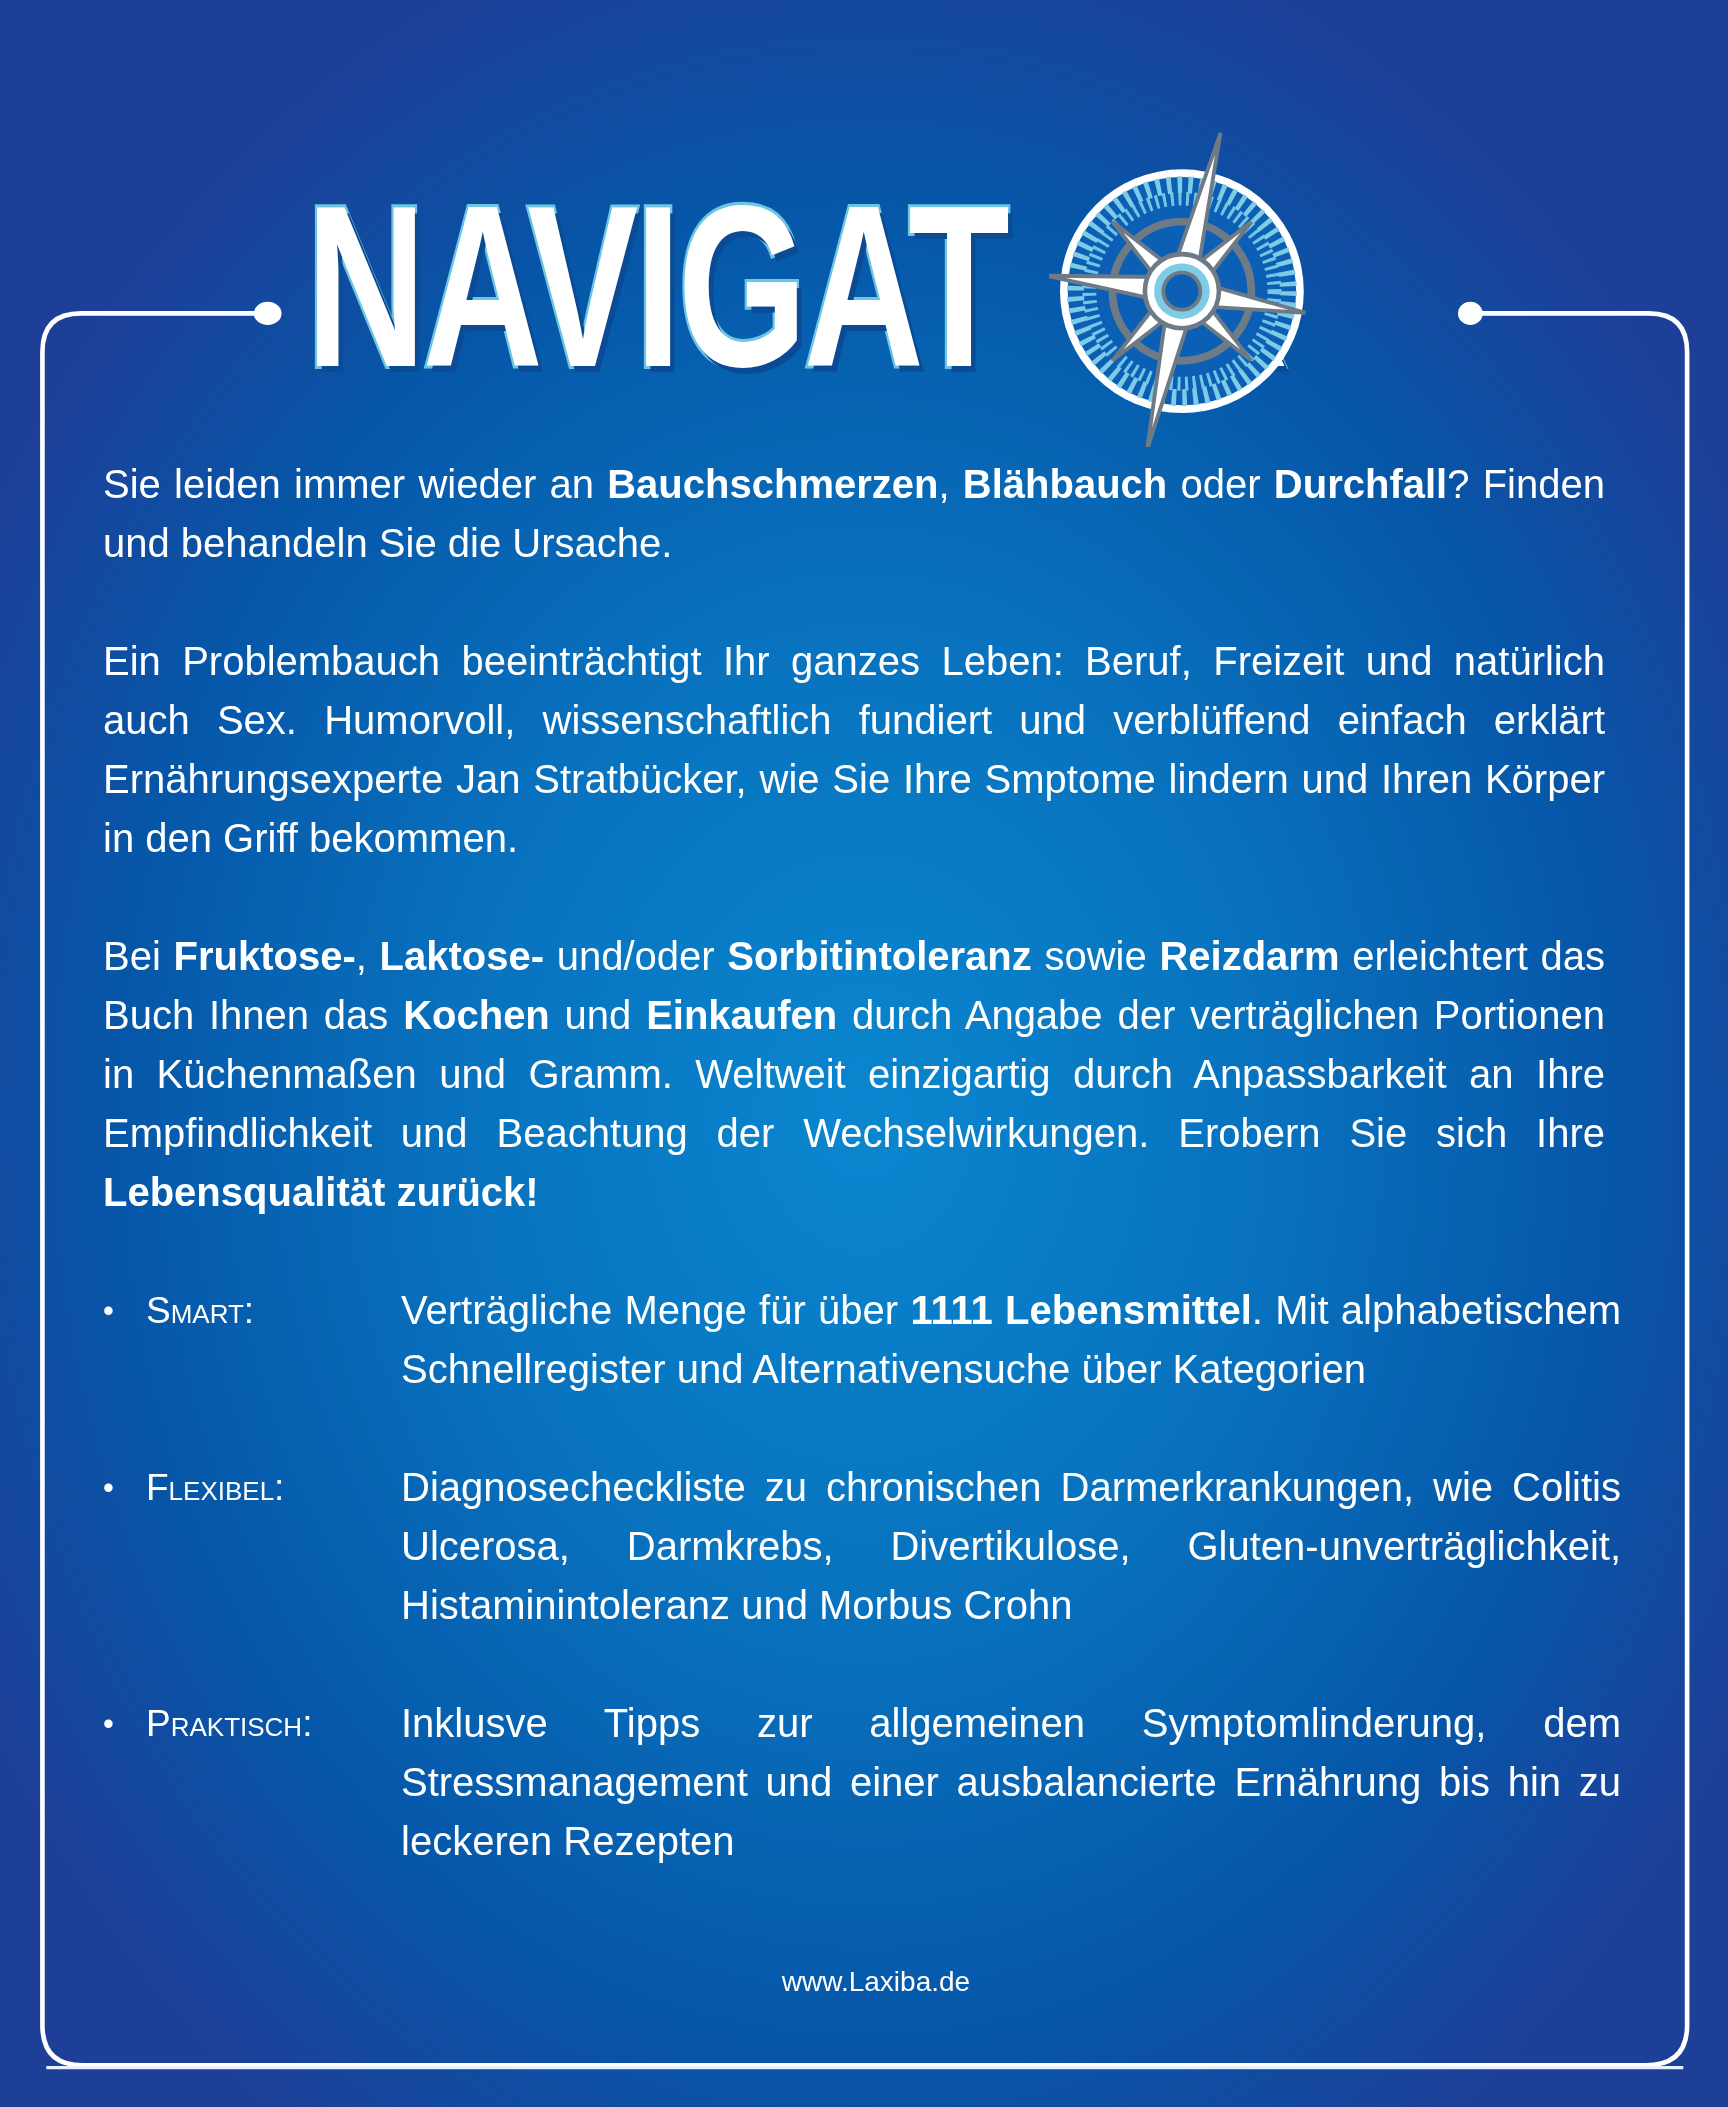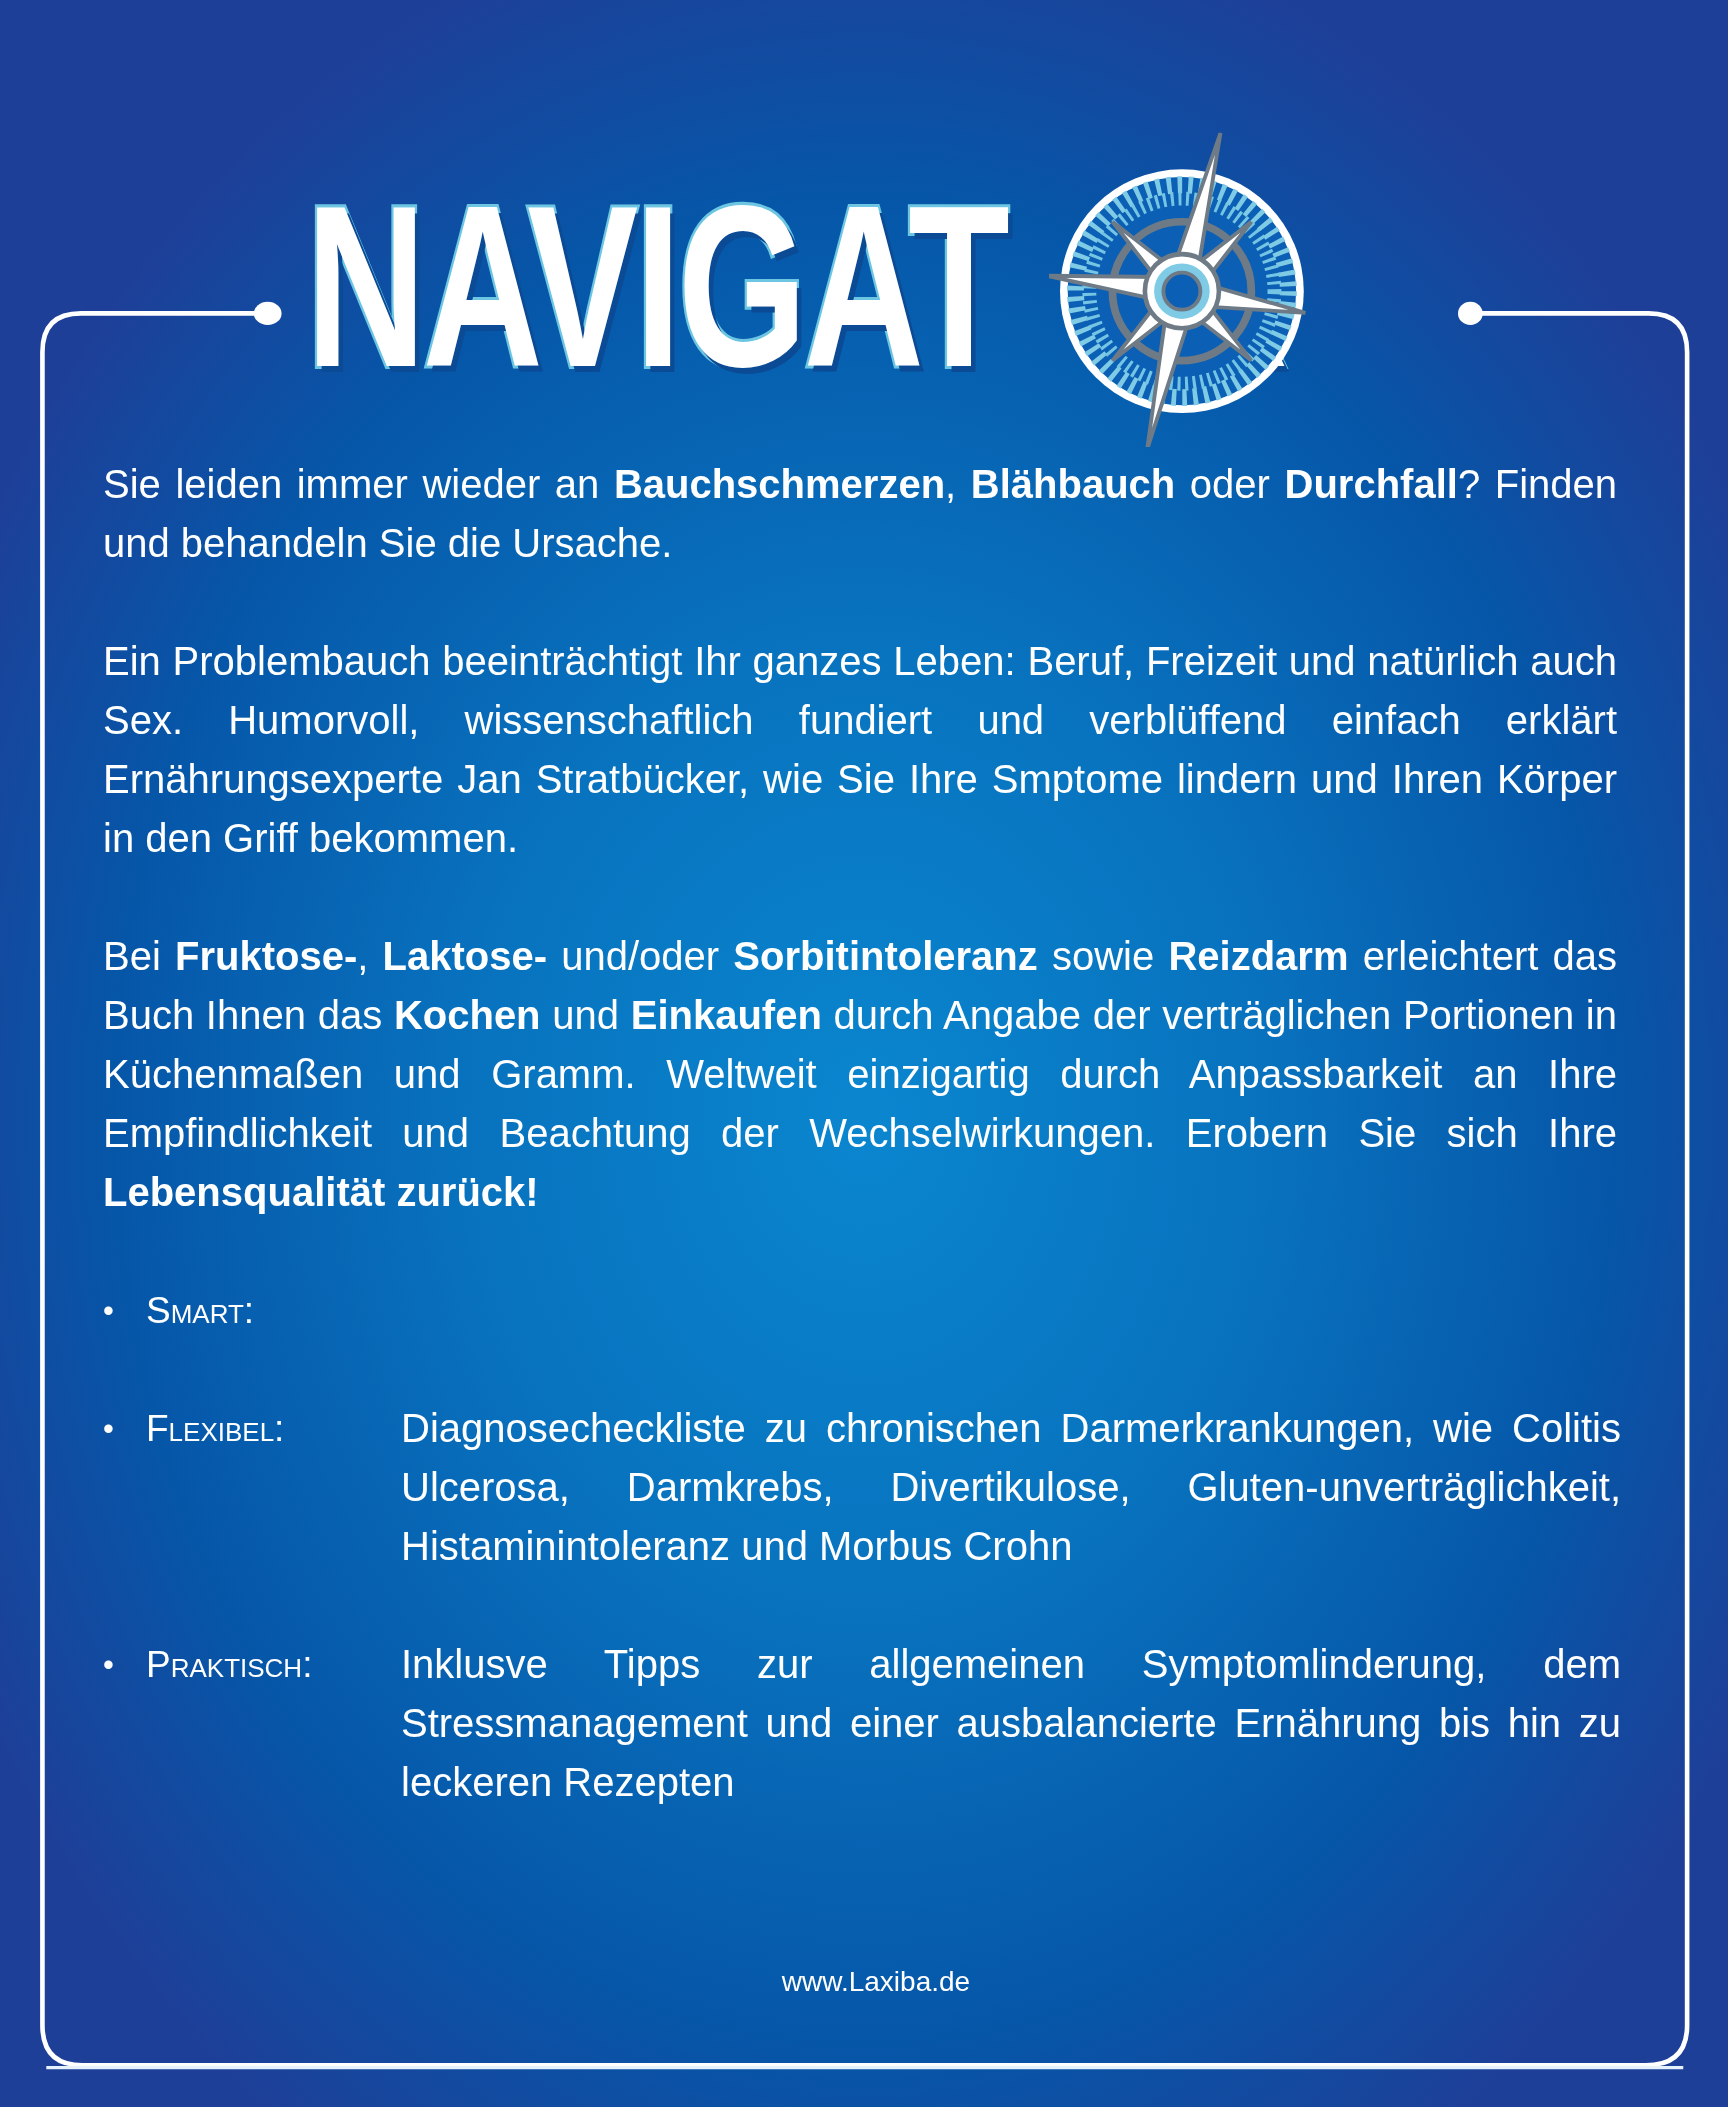--- a/index.html
+++ b/index.html
@@ -35,21 +35,21 @@
     .compass { position: absolute; left: 1049px; top: 123px; width: 309px; height: 324px; }
 
     
     .frame-svg { position: absolute; left: 0; top: 0; width: 1728px; height: 2108px; pointer-events: none; }
 
     
     .content {
       position: absolute; left: 103px; width: 1518px; top: 455px;
       font-size: 40px; line-height: 59px;
     }
-    .para { text-align: justify; margin: 0 4px 59px 0; }
+    .para { text-align: justify; margin: 0 16px 59px 0; }
     .para b { font-weight: bold; }
     .bullets { margin-top: 6.2px; }
     .bullet { display: flex; margin-bottom: 59px; }
     .bullet-dot { width: 43px; flex: none; font-size: 31px; }
     .bullet-label { width: 255px; flex: none; font-variant: small-caps; font-size: 37px; }
     .bullet-text { flex: 1; text-align: justify; }
     .footer-url {
       position: absolute; left: 12px; width: 1728px; top: 1966px;
       text-align: center; font-size: 28px;
     }
@@ -96,20 +96,21 @@
     <p class="para">Ein Problembauch beeinträchtigt Ihr ganzes Leben: Beruf, Freizeit und natürlich auch Sex. Humorvoll, wissenschaftlich fundiert und verblüffend einfach erklärt Ernährungsexperte Jan Stratbücker, wie Sie Ihre Smptome lindern und Ihren Körper in den Griff bekommen.</p>
 
     <p class="para">
       <span>Bei </span><b>Fruktose-</b><span>, </span><b>Laktose-</b><span> und/oder </span><b>Sorbitintoleranz</b><span> sowie </span><b>Reizdarm</b><span> erleichtert das Buch Ihnen das </span><b>Kochen</b><span> und </span><b>Einkaufen</b><span> durch Angabe der verträglichen Portionen in Küchenmaßen und Gramm. Weltweit einzigartig durch Anpassbarkeit an Ihre Empfindlichkeit und Beachtung der Wechselwirkungen. Erobern Sie sich Ihre </span><b>Lebensqualität zurück!</b>
     </p>
 
     <div class="bullets">
       <div class="bullet">
         <span class="bullet-dot">•</span>
         <span class="bullet-label">Smart:</span>
+        <span class="bullet-text"><span>Verträgliche Menge für über </span><b>1111 Lebensmittel</b><span>. Mit alphabetischem Schnellregister und Alternativensuche über Kategorien</span></span>
       </div>
       <div class="bullet">
         <span class="bullet-dot">•</span>
         <span class="bullet-label">Flexibel:</span>
         <span class="bullet-text">Diagnosecheckliste zu chronischen Darmerkrankungen, wie Colitis Ulcerosa, Darmkrebs, Divertikulose, Gluten-unverträglichkeit, Histaminintoleranz und Morbus Crohn</span>
       </div>
       <div class="bullet">
         <span class="bullet-dot">•</span>
         <span class="bullet-label">Praktisch:</span>
         <span class="bullet-text">Inklusve Tipps zur allgemeinen Symptomlinderung, dem Stressmanagement und einer ausbalancierte Ernährung bis hin zu leckeren Rezepten</span>

